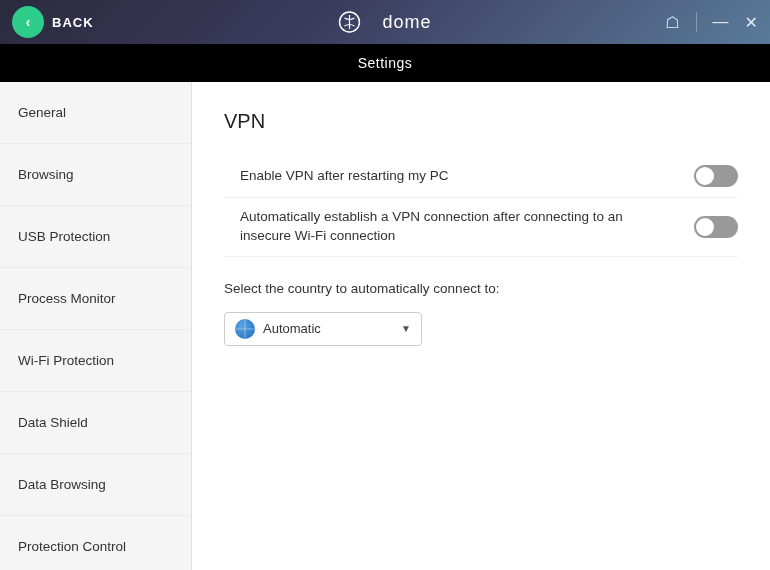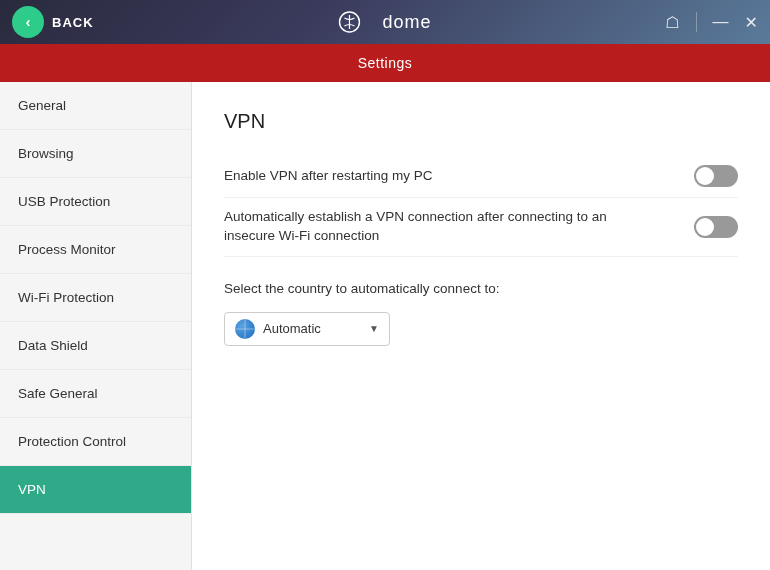--- a/index.html
+++ b/index.html
@@ -76,21 +76,21 @@
     }
     .title-bar-divider {
       width: 1px;
       height: 20px;
       background: rgba(255,255,255,0.3);
     }
 
     
     .settings-header {
       height: 38px;
-      background: #b91c1c;
+      background: #000000;
       display: flex;
       align-items: center;
       justify-content: center;
     }
     .settings-header-text {
       color: white;
       font-size: 14px;
       font-weight: 400;
       letter-spacing: 0.5px;
     }
@@ -103,21 +103,21 @@
 
     
     .sidebar {
       width: 192px;
       background: #f5f5f5;
       border-right: 1px solid #e0e0e0;
       overflow-y: auto;
       flex-shrink: 0;
     }
     .sidebar-item {
-      padding: 16px 18px;
+      padding: 23px 18px;
       font-size: 13.5px;
       color: #333;
       cursor: pointer;
       border-bottom: 1px solid #ebebeb;
       display: flex;
       align-items: center;
     }
     .sidebar-item.active {
       background: #2eaa88;
       color: white;
@@ -147,20 +147,21 @@
       border-bottom: 1px solid #f0f0f0;
     }
     .setting-row:last-of-type {
       border-bottom: none;
     }
     .setting-label {
       font-size: 13.5px;
       color: #333;
       max-width: 420px;
       line-height: 1.4;
+      margin-left: 16px;
     }
 
     
     .toggle {
       width: 44px;
       height: 22px;
       border-radius: 11px;
       background: #999;
       position: relative;
       cursor: pointer;
@@ -187,21 +188,21 @@
       color: #333;
       margin-bottom: 16px;
     }
     .country-select {
       display: flex;
       align-items: center;
       gap: 8px;
       border: 1px solid #ccc;
       border-radius: 4px;
       padding: 6px 10px;
-      width: 166px;
+      width: 198px;
       cursor: pointer;
       background: white;
       position: relative;
     }
     .globe-icon {
       width: 20px;
       height: 20px;
       border-radius: 50%;
       background: radial-gradient(circle at 35% 35%, #5ba3e0, #1a6bbf);
       flex-shrink: 0;
@@ -280,21 +281,21 @@
     <div class="sidebar-item">
       <span>Process Monitor</span>
     </div>
     <div class="sidebar-item">
       <span>Wi-Fi Protection</span>
     </div>
     <div class="sidebar-item">
       <span>Data Shield</span>
     </div>
     <div class="sidebar-item">
-      <span>Safe General</span>
+      <span>Data Browsing</span>
     </div>
     <div class="sidebar-item">
       <span>Protection Control</span>
     </div>
     <div class="sidebar-item active">
       <span>VPN</span>
     </div>
   </div>
 
   <div class="content">

